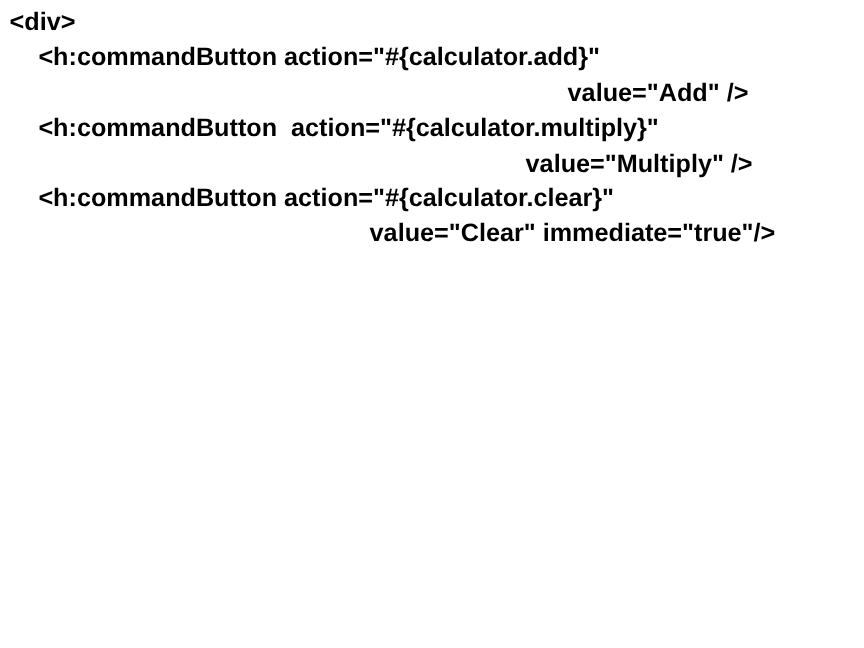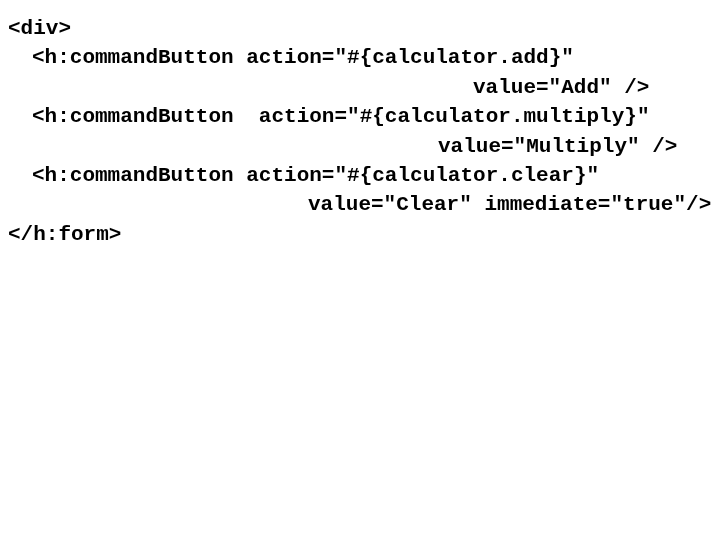--- a/index.html
+++ b/index.html
@@ -7,24 +7,23 @@
       padding: 0;
       width: 720px;
       height: 540px;
       font-family: Arial, Helvetica, sans-serif;
       font-size: 21px;
       font-weight: bold;
       background: #fff;
       color: #000;
     }
     .code-block {
-      padding-top: 14px;
+      padding-top: 4px;
       padding-left: 8px;
       line-height: 1.4;
-      font-family: Liberation Mono, monospace;
     }
     .line {
       white-space: pre;
     }
     .indent-1 {
       padding-left: 24px;
     }
     .indent-attr {
       padding-left: 300px;
     }
@@ -39,14 +38,13 @@
 <body>
 
 <div class="code-block">
   <div class="line">&lt;div&gt;</div>
   <div class="line indent-1">&lt;h:commandButton action="#{calculator.add}"</div>
   <div class="line indent-attr-2">value="Add" /&gt;</div>
   <div class="line indent-1">&lt;h:commandButton  action="#{calculator.multiply}"</div>
   <div class="line indent-attr-3">value="Multiply" /&gt;</div>
   <div class="line indent-1">&lt;h:commandButton action="#{calculator.clear}"</div>
   <div class="line indent-attr">value="Clear" immediate="true"/&gt;</div>
-  <div class="line">&lt;/h:form&gt;</div>
 </div>
 
 </body></html>

